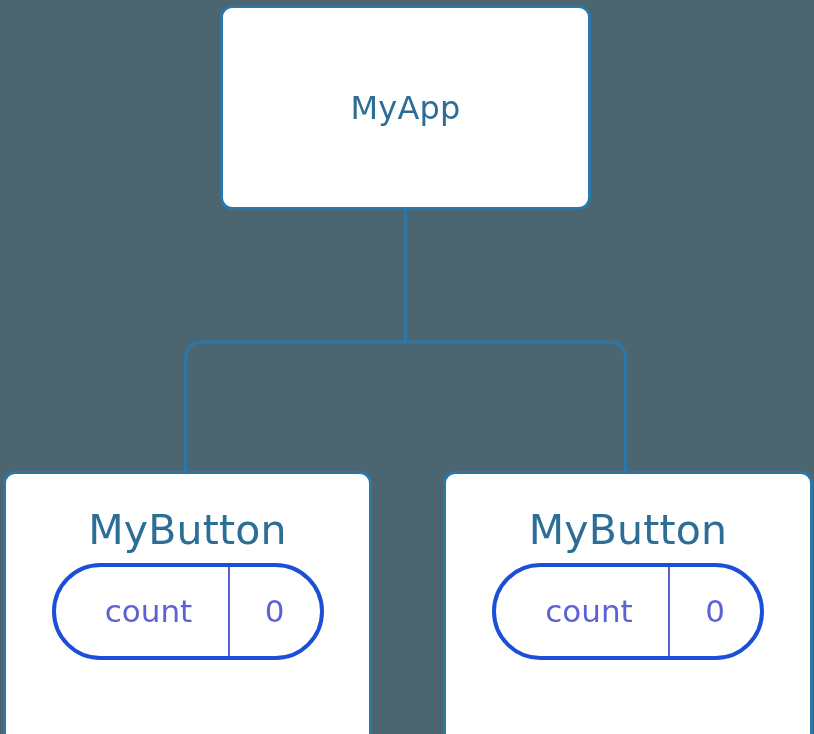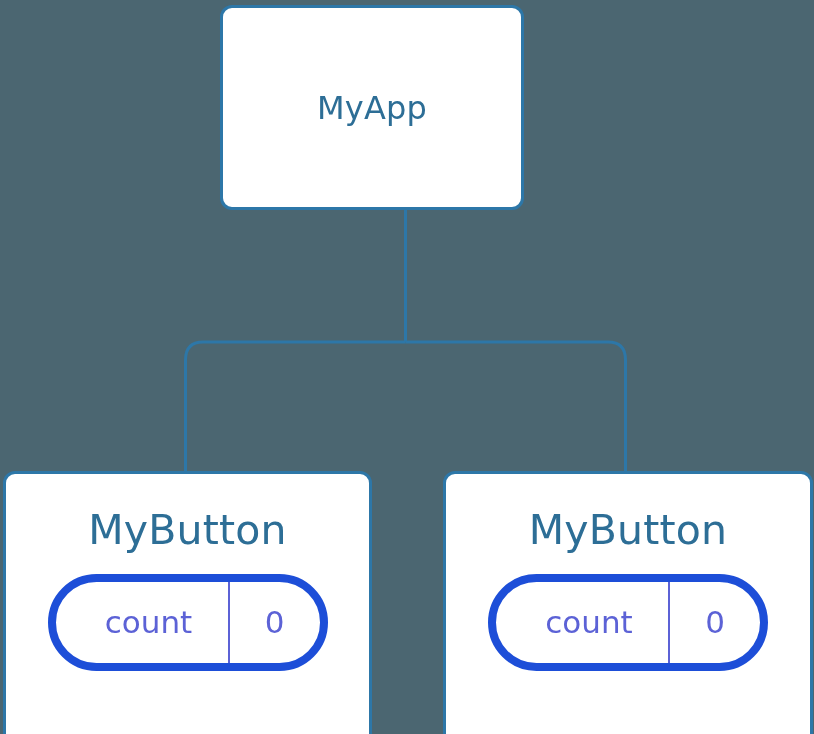--- a/index.html
+++ b/index.html
@@ -40,21 +40,21 @@
     box-sizing: border-box;
     z-index: 2;
     display: flex;
     flex-direction: column;
     align-items: center;
   }
 
   .node-root {
     left: 220px;
     top: 5px;
-    width: 304px;
+    width: 371px;
     height: 205px;
     justify-content: center;
   }
 
   .node-child-left {
     left: 3px;
     top: 471px;
     width: 369px;
     height: 280px;
     padding-top: 36px;
@@ -76,25 +76,25 @@
     line-height: 1;
     white-space: nowrap;
   }
 
   .node-root .node-title {
     font-size: 32px;
   }
 
   
   .pill {
-    margin-top: 23px;
+    margin-top: 12px;
     height: 97px;
     display: flex;
     align-items: stretch;
-    border: 8px solid #1d4ed8;
+    border: 4px solid #1d4ed8;
     border-radius: 49px;
     box-sizing: border-box;
     background: transparent;
     overflow: hidden;
   }
 
   .pill-key,
   .pill-val {
     display: flex;
     align-items: center;

